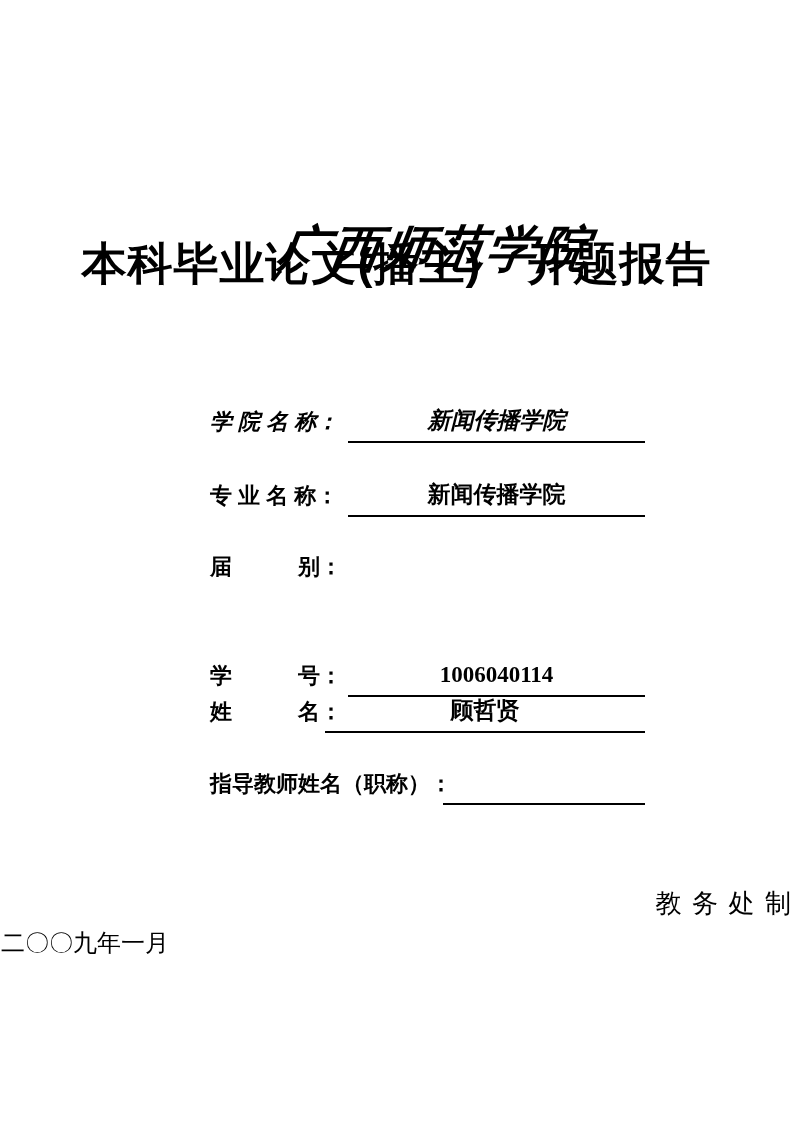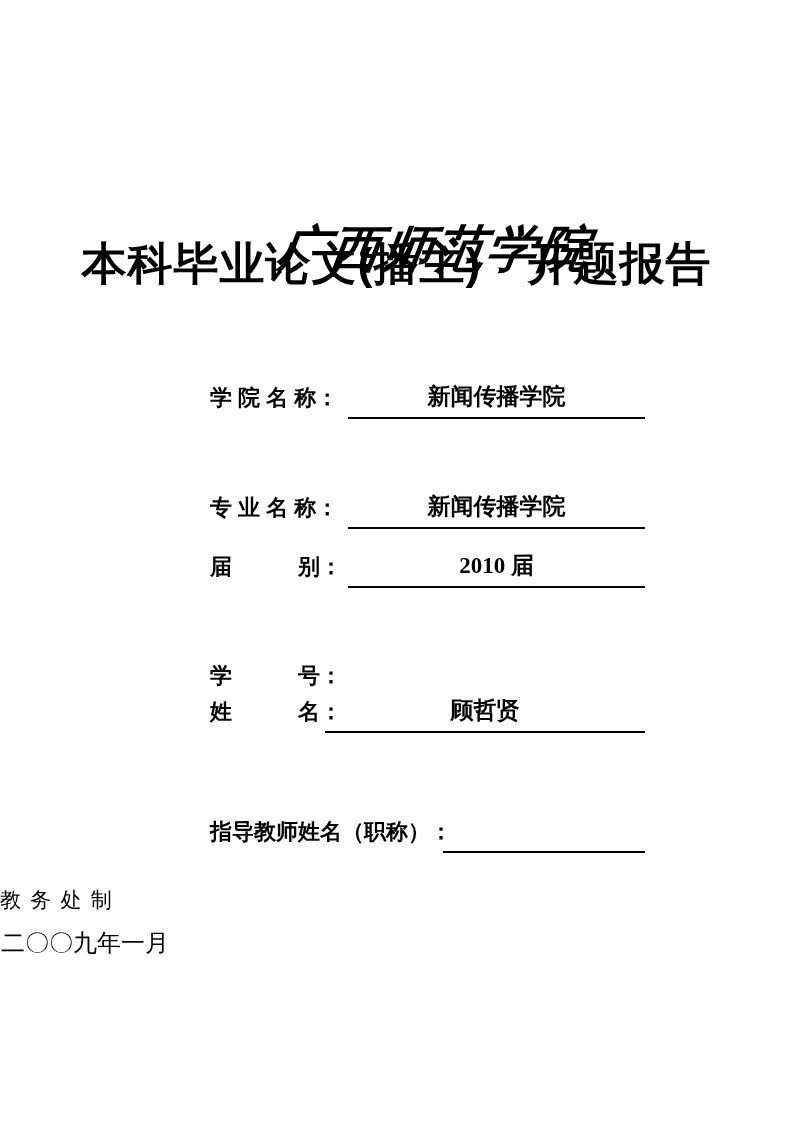--- a/index.html
+++ b/index.html
@@ -45,26 +45,26 @@
     line-height: 56px;
     white-space: pre;
     letter-spacing: 1px;
   }
   .form-row {
     position: absolute;
     left: 210px;
     width: 435px;
     height: 35px;
   }
-  .row-1 { top: 384px; }
-  .row-2 { top: 494px; }
+  .row-1 { top: 408px; font-style: italic; }
+  .row-2 { top: 482px; }
   .row-3 { top: 553px; }
   .row-4 { top: 627px; margin-top: 35px; }
   .row-5 { top: 698px; }
-  .row-6 { top: 770px; margin-top: 48px; }
+  .row-6 { top: 770px; }
   .form-label {
     position: absolute;
     left: 0;
     bottom: 9px;
     font-size: 22px;
     font-weight: bold;
     white-space: pre;
     line-height: 24px;
   }
   .form-field {
@@ -81,23 +81,23 @@
     font-family: "Liberation Serif", "DejaVu Serif", serif;
   }
   .offset-a { left: 138px; }  
   .offset-b { left: 115px; }  
   .offset-c { left: 233px; }  
   .footer-issuer {
     position: absolute;
     top: 886px;
     left: 0;
     width: 100%;
-    text-align: left;
+    text-align: right;
     font-family: "Liberation Serif", "DejaVu Serif", serif;
-    font-size: 21px;
+    font-size: 26px;
     white-space: pre;
     letter-spacing: 2px;
   }
   .footer-date {
     position: absolute;
     top: 927px;
     left: 1px;
     width: 100%;
     font-family: "Liberation Serif", "DejaVu Serif", serif;
     font-size: 24px;
@@ -120,25 +120,25 @@
     <div class="form-field offset-a">新闻传播学院</div>
   </div>
 
   <div class="form-row row-2">
     <span class="form-label">专 业 名 称：</span>
     <div class="form-field offset-a">新闻传播学院</div>
   </div>
 
   <div class="form-row row-3">
     <span class="form-label">届　　　别：</span>
-    <div class="form-field offset-a">2010 届</div>
   </div>
 
   <div class="form-row row-4">
     <span class="form-label">学　　　号：</span>
+    <div class="form-field offset-a">1006040114</div>
   </div>
 
   <div class="form-row row-5">
     <span class="form-label">姓　　　名：</span>
     <div class="form-field offset-b">顾哲贤</div>
   </div>
 
   <div class="form-row row-6">
     <span class="form-label">指导教师姓名（职称）：</span>
     <div class="form-field offset-c"></div>

